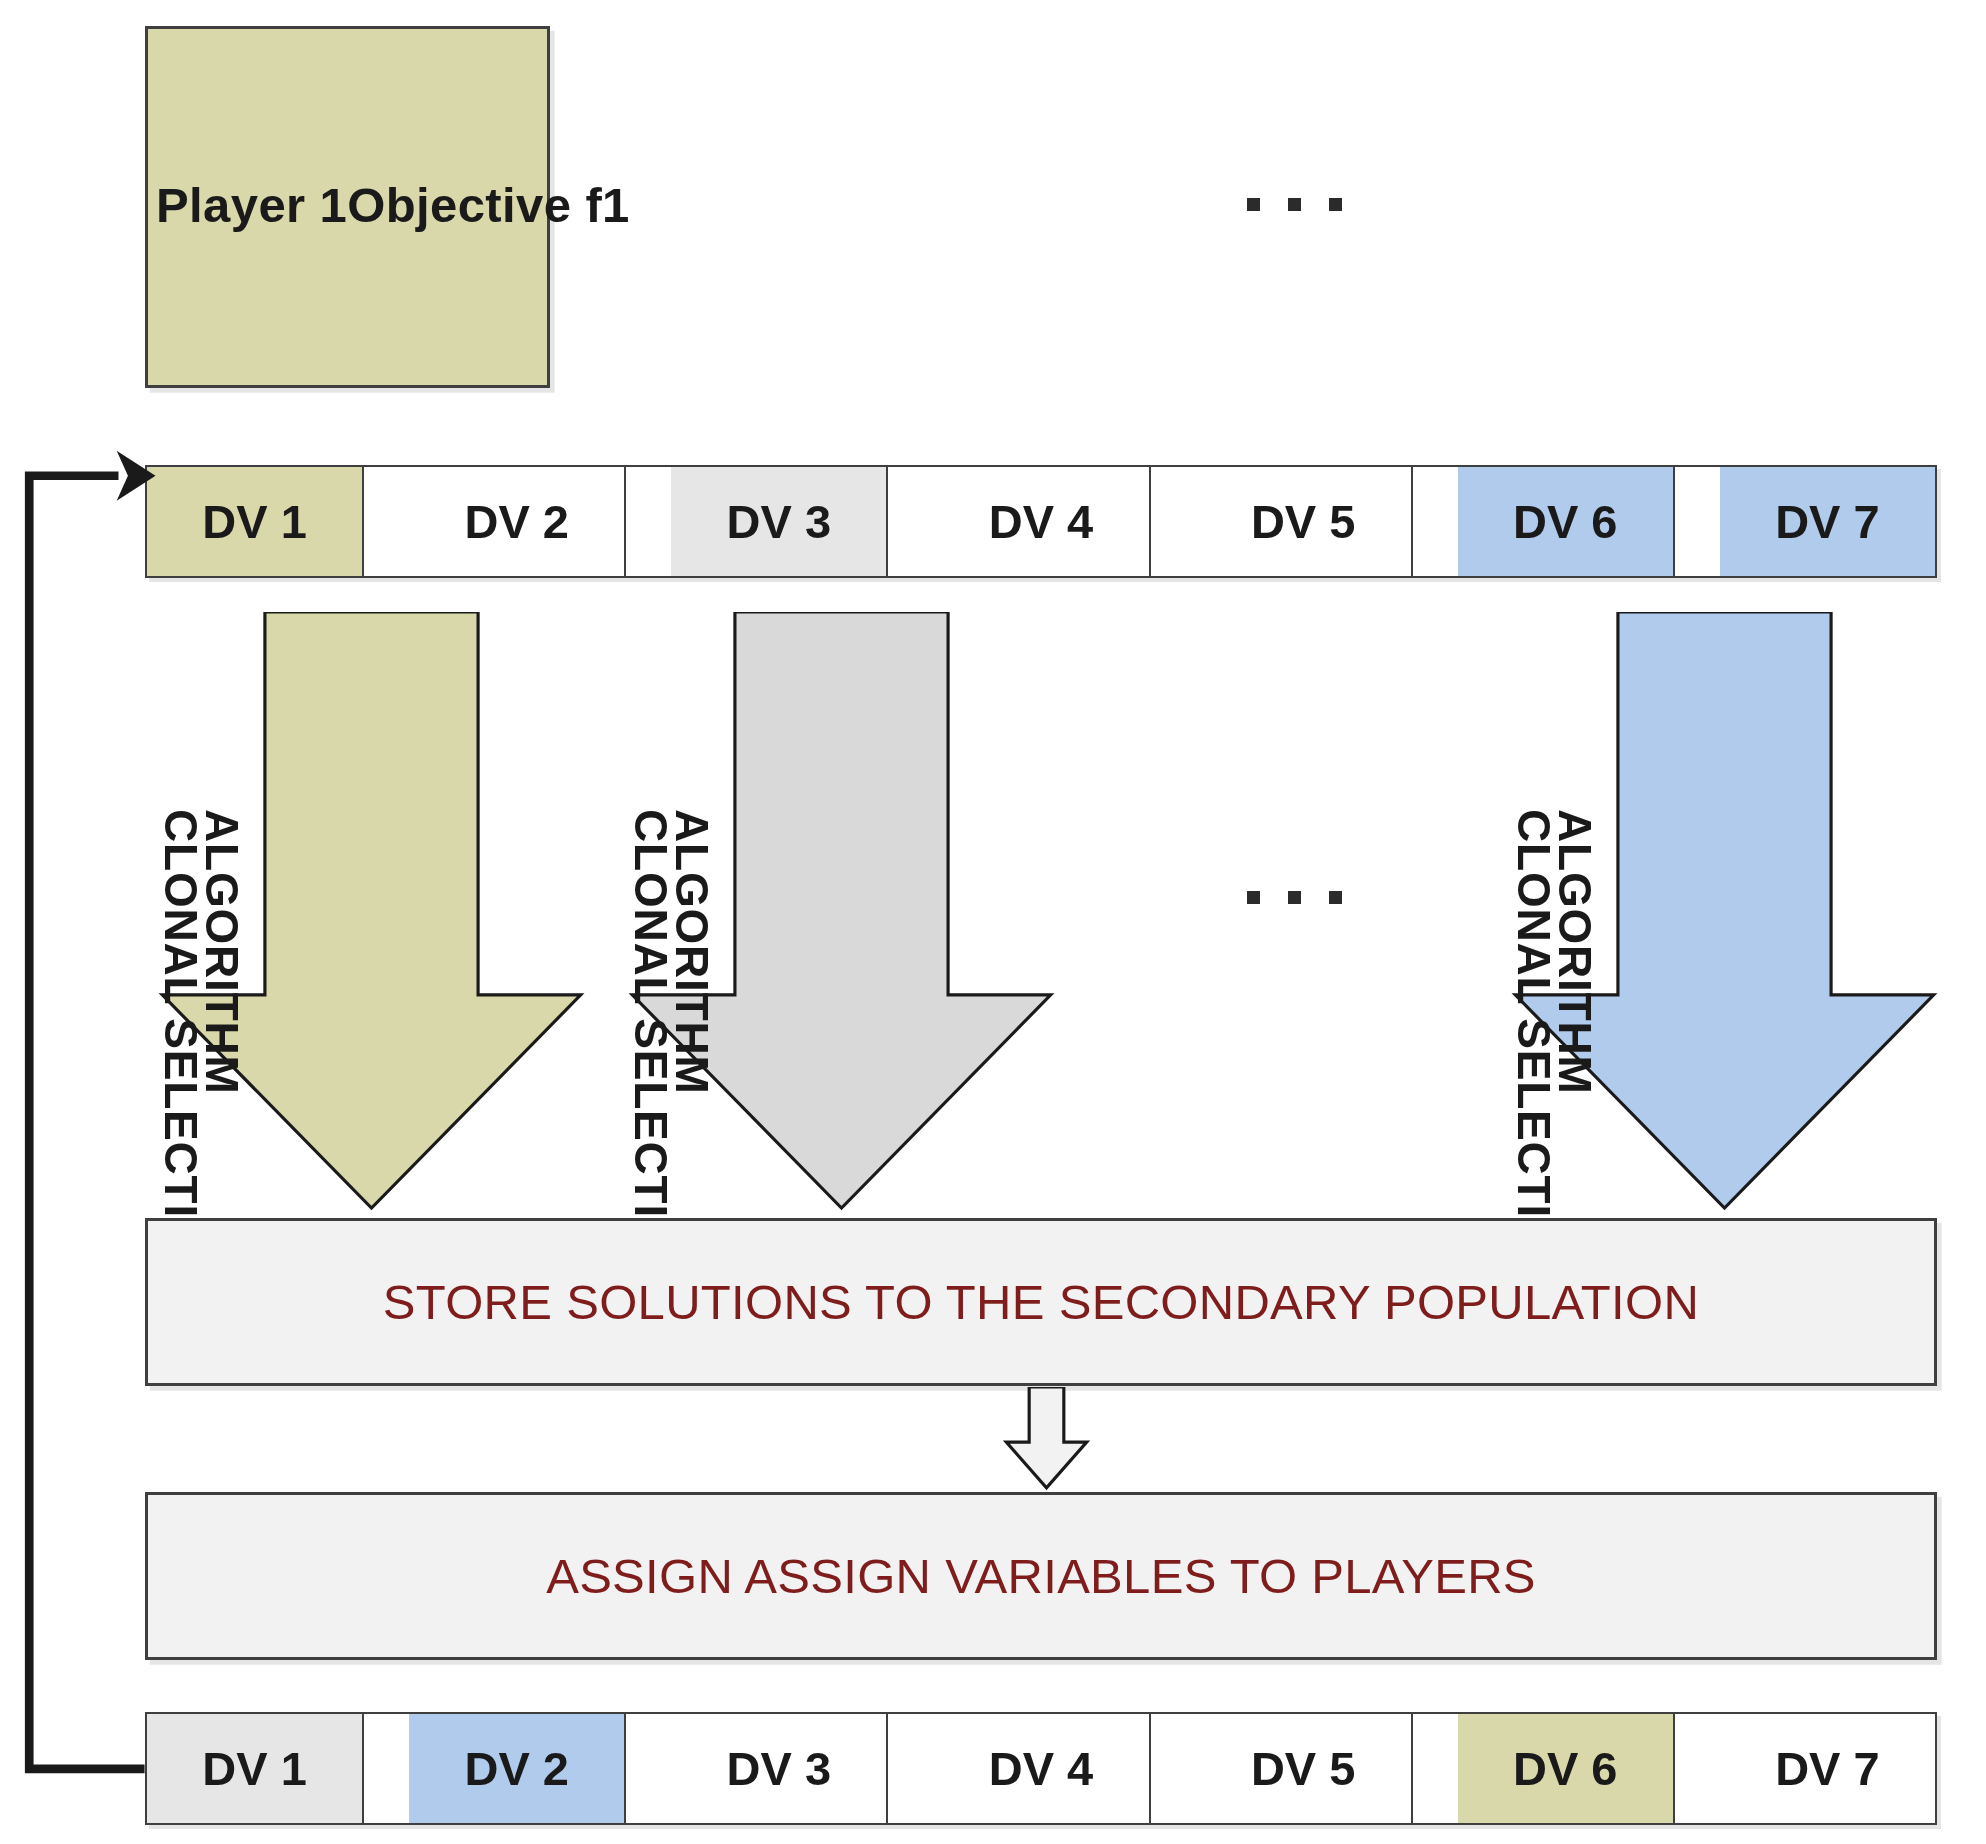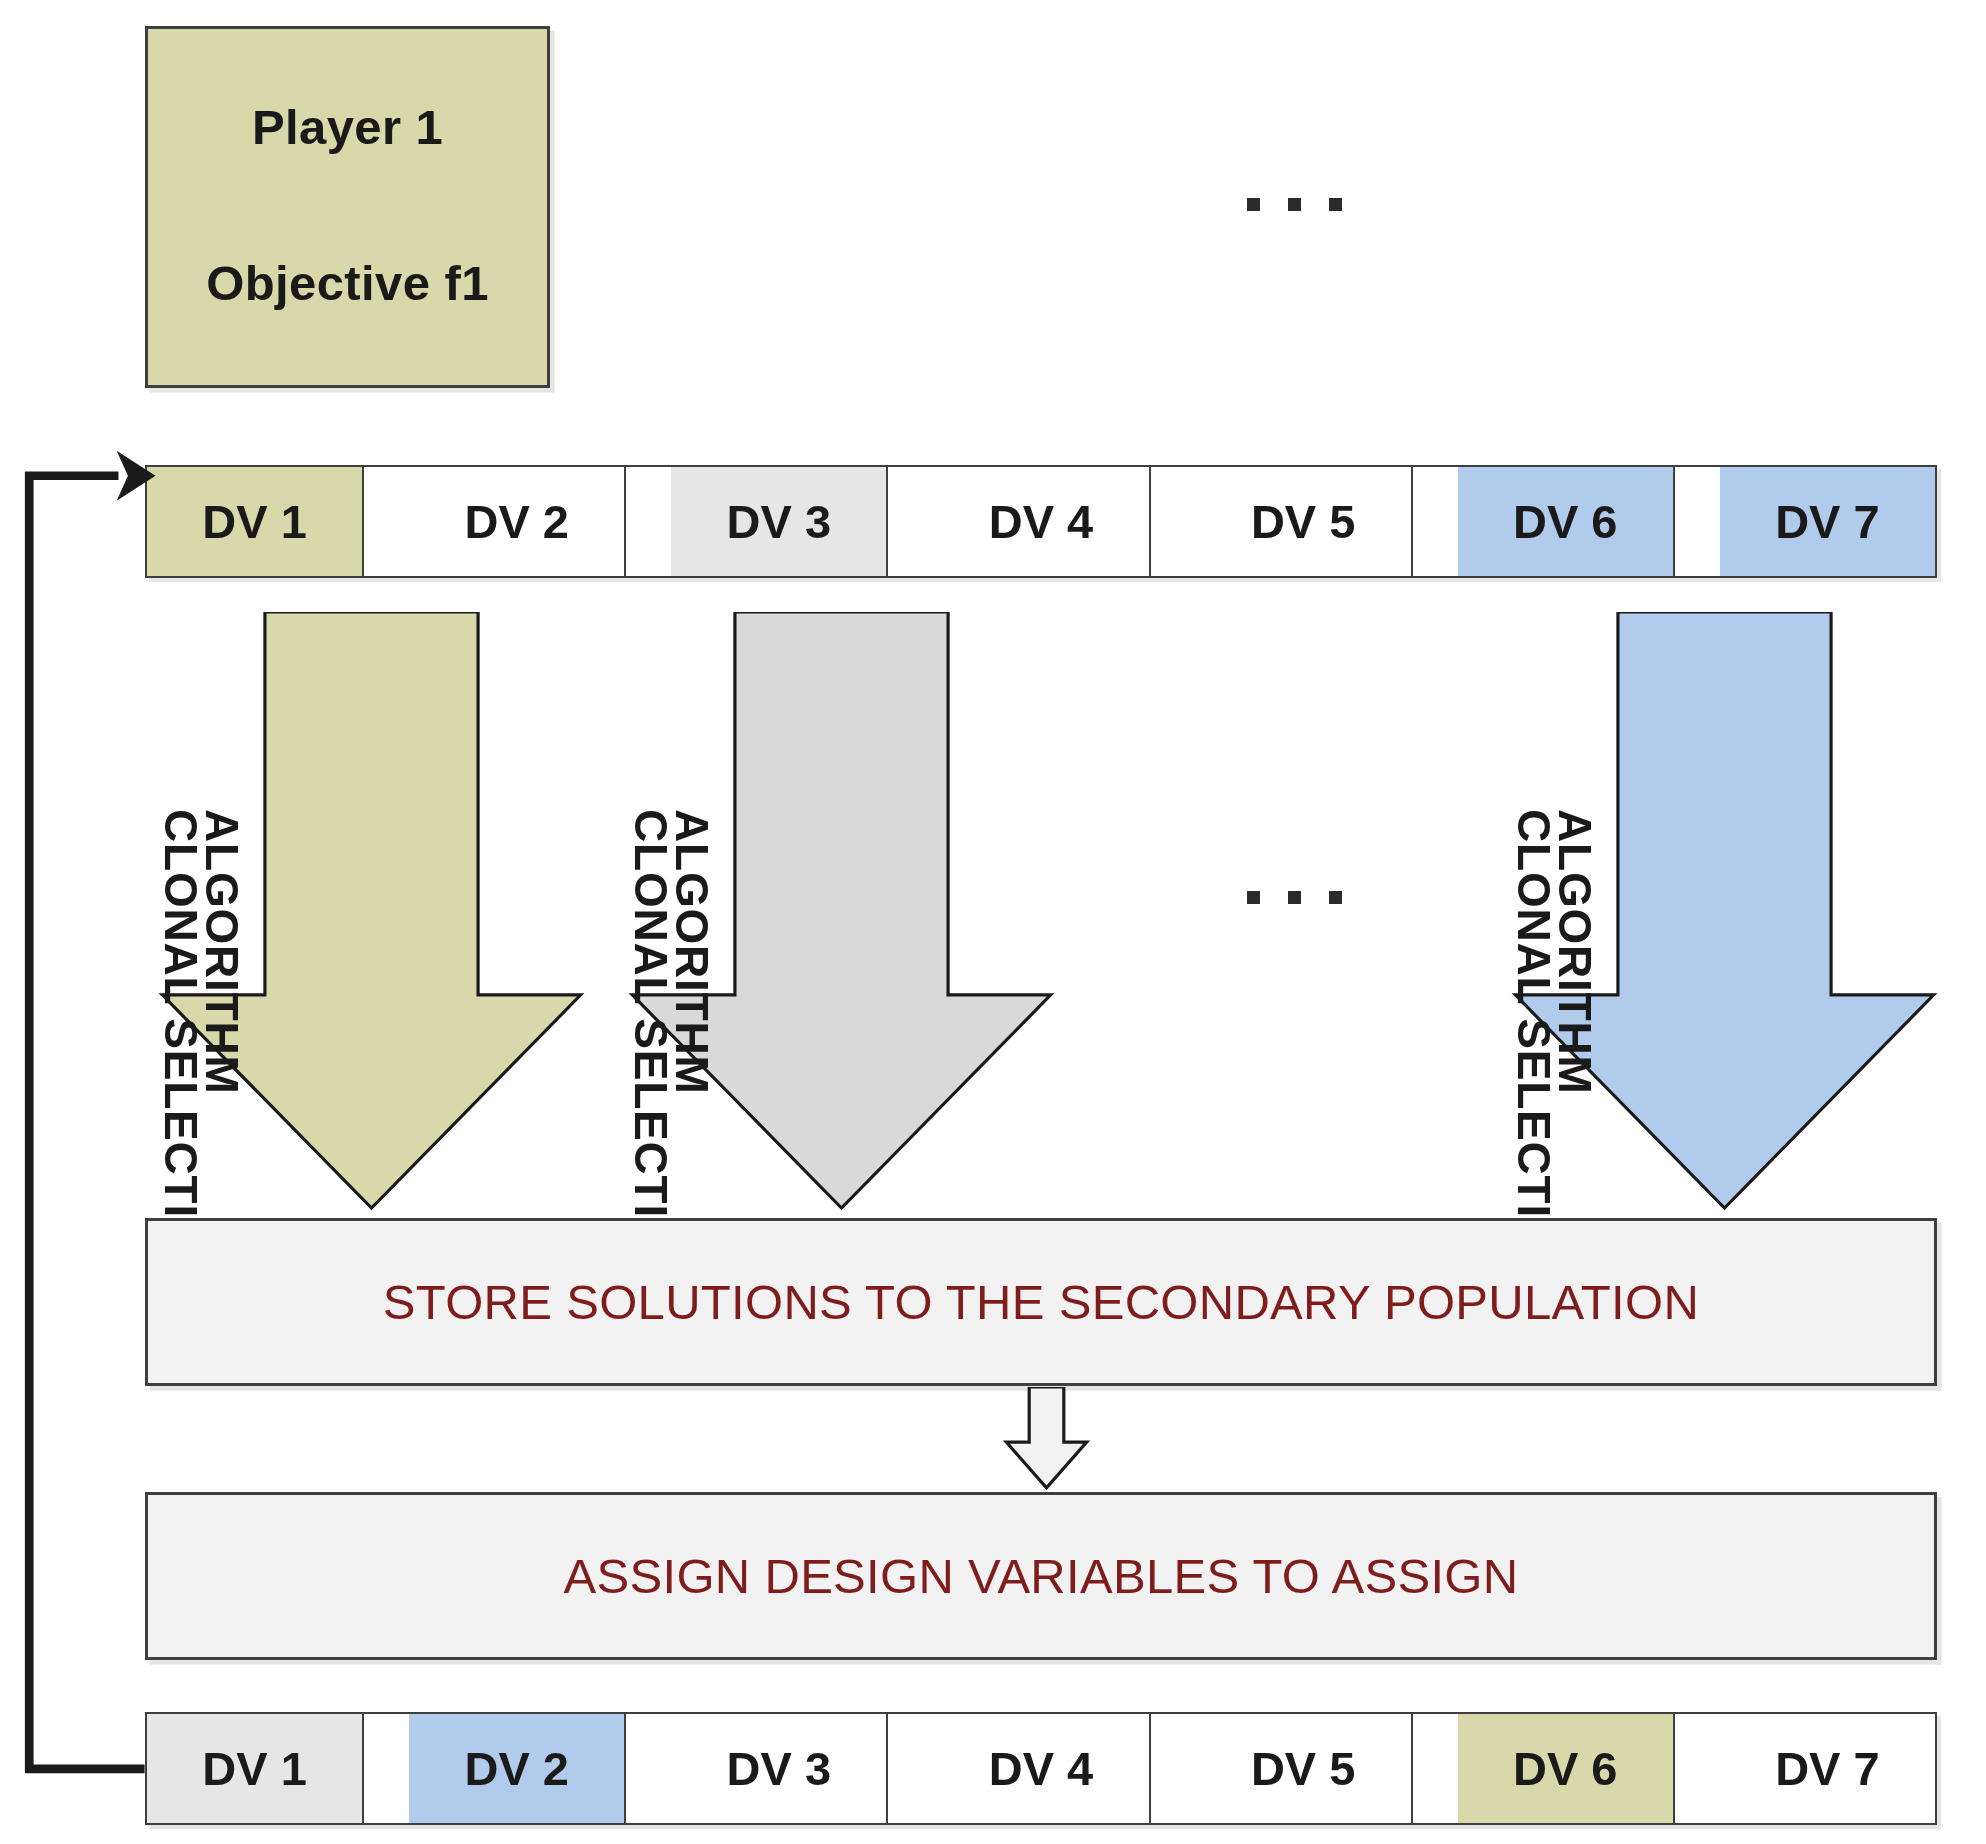--- a/index.html
+++ b/index.html
@@ -18,21 +18,21 @@
     overflow: hidden;
   }
 
   
   .abs { position: absolute; box-sizing: border-box; }
 
   
   .player-box {
     border: 3.2px solid #3f3f3f;
     display: flex;
-    flex-direction: column;
+    flex-direction: row;
     align-items: center;
     justify-content: space-between;
     padding: 73px 8px 76px 8px;
     box-shadow: 4.7px 4.7px 0 0 rgba(0,0,0,0.10);
   }
   .player-box .ptitle,
   .player-box .pobj {
     font-size: 49px;
     font-weight: bold;
     color: #1a1a1a;
@@ -201,21 +201,21 @@
     <span class="ptext">STORE SOLUTIONS TO THE SECONDARY POPULATION</span>
   </div>
 
   <div class="abs" style="left:1003px; top:1387px; width:87px; height:104px;">
     <svg width="87" height="104" viewBox="0 0 110 132">
       <polygon points="33,0 77,0 77,70 106,70 55,128 4,70 33,70" fill="#F2F2F2" stroke="#1a1a1a" stroke-width="4"></polygon>
     </svg>
   </div>
 
   <div class="abs proc-box" style="left:145px; top:1492px; width:1792px; height:168px;">
-    <span class="ptext">ASSIGN DESIGN VARIABLES TO ASSIGN</span>
+    <span class="ptext">ASSIGN ASSIGN VARIABLES TO PLAYERS</span>
   </div>
 
   <div class="abs dv-row" style="left:145px; top:1712px; width:1792px; height:113px;">
     <div class="dv-cell" style="background:#E6E6E6;">
       <span>DV 1</span>
       </div>
     <div class="dv-cell" style="background:#B0CBEC;">
       <span>DV 2</span>
       </div>
     <div class="dv-cell" style="background:#FFFFFF;">

